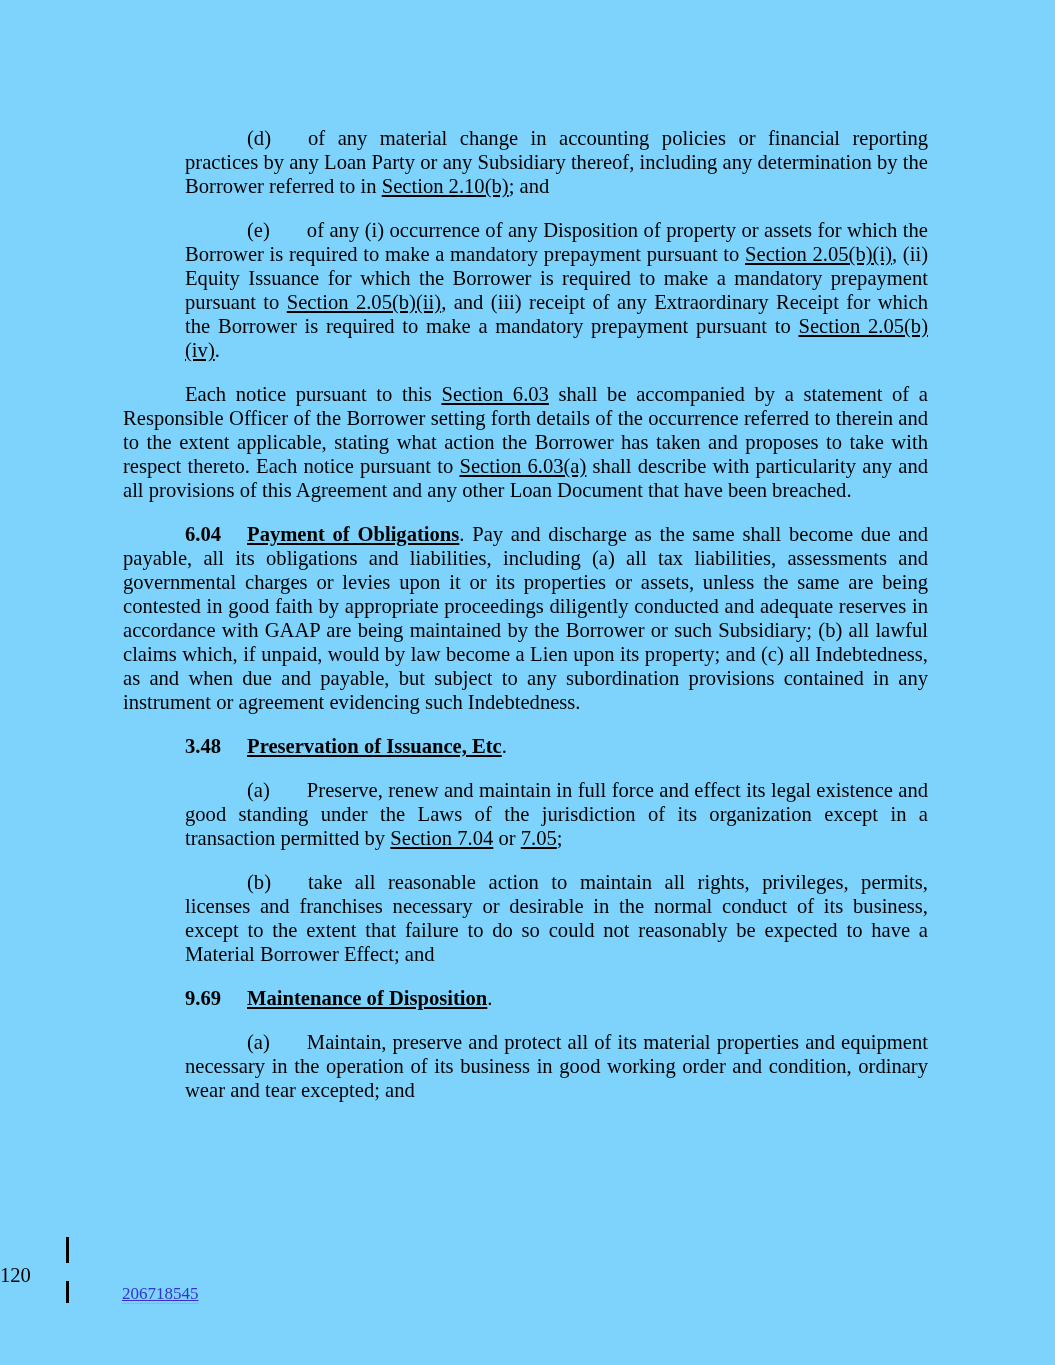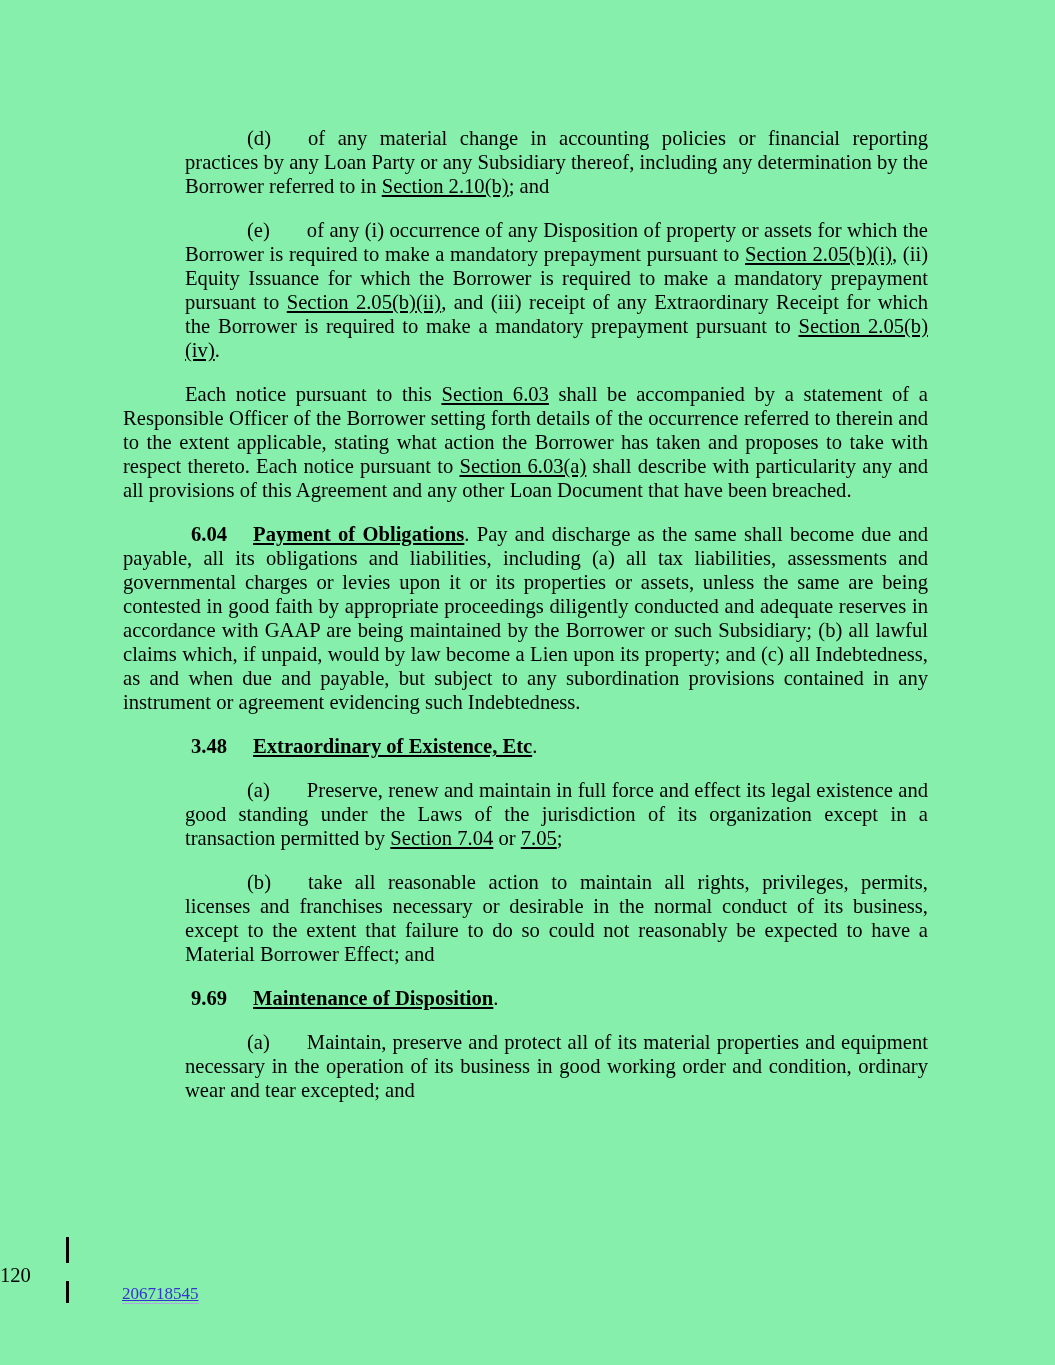--- a/index.html
+++ b/index.html
@@ -2,37 +2,37 @@
 <html><head>
 <meta charset="utf-8">
 <style>
   * { margin: 0; padding: 0; box-sizing: border-box; }
   html, body { background: #e8e8e8; }
   .page {
     position: relative;
     width: 1055px;
     height: 1365px;
     margin: 0 auto;
-    background: #86efac;
+    background: #7dd3fc;
     font-family: "Liberation Serif", serif;
     color: #000000;
     overflow: hidden;
   }
   .content {
     position: absolute;
     left: 123px;
     top: 126px;
     width: 805px;
     font-size: 20.6px;
     line-height: 24px;
   }
   .p { text-align: justify; margin-bottom: 20px; }
   .p-sub { margin-left: 62px; text-indent: 62px; }
   .p-section { text-indent: 62px; }
-  .r-b { font-weight: bold; margin-left: 6px; }
+  .r-b { font-weight: bold; }
   .r-u { text-decoration: underline; }
   .r-bu { font-weight: bold; text-decoration: underline; font-family: Liberation Serif, serif; }
   .tab { display: inline-block; }
   .tab-label { width: 37px; }
   .tab-head { width: 26px; }
   .change-bar { position: absolute; left: 66px; width: 3px; background: #000000; }
   .bar1 { top: 1237px; height: 26px; }
   .bar2 { top: 1281px; height: 22px; }
   .page-number {
     position: absolute;
@@ -57,21 +57,21 @@
 </style>
 </head>
 <body>
 
 <div class="page">
   <div class="content" id="doc-body">
       <div class="p p-sub"><span class="r">(d)</span><span class="tab tab-label"></span><span class="r">of any material change in accounting policies or financial reporting practices by any Loan Party or any Subsidiary thereof, including any determination by the Borrower referred to in </span><span class="r-u">Section 2.10(b)</span><span class="r">; and</span></div>
       <div class="p p-sub"><span class="r">(e)</span><span class="tab tab-label"></span><span class="r">of any (i) occurrence of any Disposition of property or assets for which the Borrower is required to make a mandatory prepayment pursuant to </span><span class="r-u">Section 2.05(b)(i)</span><span class="r">, (ii) Equity Issuance for which the Borrower is required to make a mandatory prepayment pursuant to </span><span class="r-u">Section 2.05(b)(ii)</span><span class="r">, and (iii) receipt of any Extraordinary Receipt for which the Borrower is required to make a mandatory prepayment pursuant to </span><span class="r-u">Section 2.05(b)(iv)</span><span class="r">.</span></div>
       <div class="p p-section"><span class="r">Each notice pursuant to this </span><span class="r-u">Section 6.03</span><span class="r"> shall be accompanied by a statement of a Responsible Officer of the Borrower setting forth details of the occurrence referred to therein and to the extent applicable, stating what action the Borrower has taken and proposes to take with respect thereto. Each notice pursuant to </span><span class="r-u">Section 6.03(a)</span><span class="r"> shall describe with particularity any and all provisions of this Agreement and any other Loan Document that have been breached.</span></div>
       <div class="p p-section"><span class="r-b">6.04</span><span class="tab tab-head"></span><span class="r-bu">Payment of Obligations</span><span class="r">. Pay and discharge as the same shall become due and payable, all its obligations and liabilities, including (a) all tax liabilities, assessments and governmental charges or levies upon it or its properties or assets, unless the same are being contested in good faith by appropriate proceedings diligently conducted and adequate reserves in accordance with GAAP are being maintained by the Borrower or such Subsidiary; (b) all lawful claims which, if unpaid, would by law become a Lien upon its property; and (c) all Indebtedness, as and when due and payable, but subject to any subordination provisions contained in any instrument or agreement evidencing such Indebtedness.</span></div>
-      <div class="p p-section"><span class="r-b">3.48</span><span class="tab tab-head"></span><span class="r-bu">Extraordinary of Existence, Etc</span><span class="r">.</span></div>
+      <div class="p p-section"><span class="r-b">3.48</span><span class="tab tab-head"></span><span class="r-bu">Preservation of Issuance, Etc</span><span class="r">.</span></div>
       <div class="p p-sub"><span class="r">(a)</span><span class="tab tab-label"></span><span class="r">Preserve, renew and maintain in full force and effect its legal existence and good standing under the Laws of the jurisdiction of its organization except in a transaction permitted by </span><span class="r-u">Section 7.04</span><span class="r"> or </span><span class="r-u">7.05</span><span class="r">;</span></div>
       <div class="p p-sub"><span class="r">(b)</span><span class="tab tab-label"></span><span class="r">take all reasonable action to maintain all rights, privileges, permits, licenses and franchises necessary or desirable in the normal conduct of its business, except to the extent that failure to do so could not reasonably be expected to have a Material Borrower Effect; and</span></div>
       <div class="p p-section"><span class="r-b">9.69</span><span class="tab tab-head"></span><span class="r-bu">Maintenance of Disposition</span><span class="r">.</span></div>
       <div class="p p-sub"><span class="r">(a)</span><span class="tab tab-label"></span><span class="r">Maintain, preserve and protect all of its material properties and equipment necessary in the operation of its business in good working order and condition, ordinary wear and tear excepted; and</span></div>
     </div>
 
   <div class="change-bar bar1"></div>
   <div class="change-bar bar2"></div>
 
   <div class="page-number">120</div>

